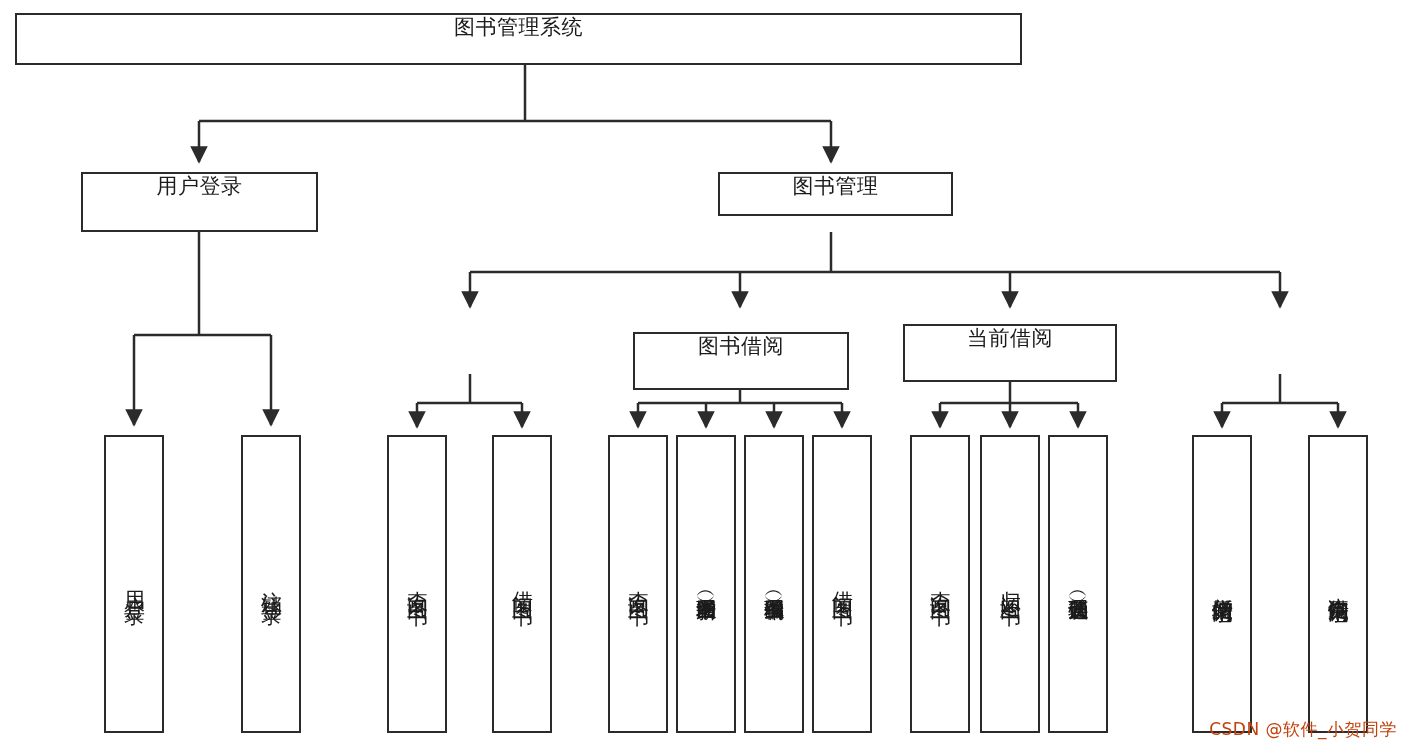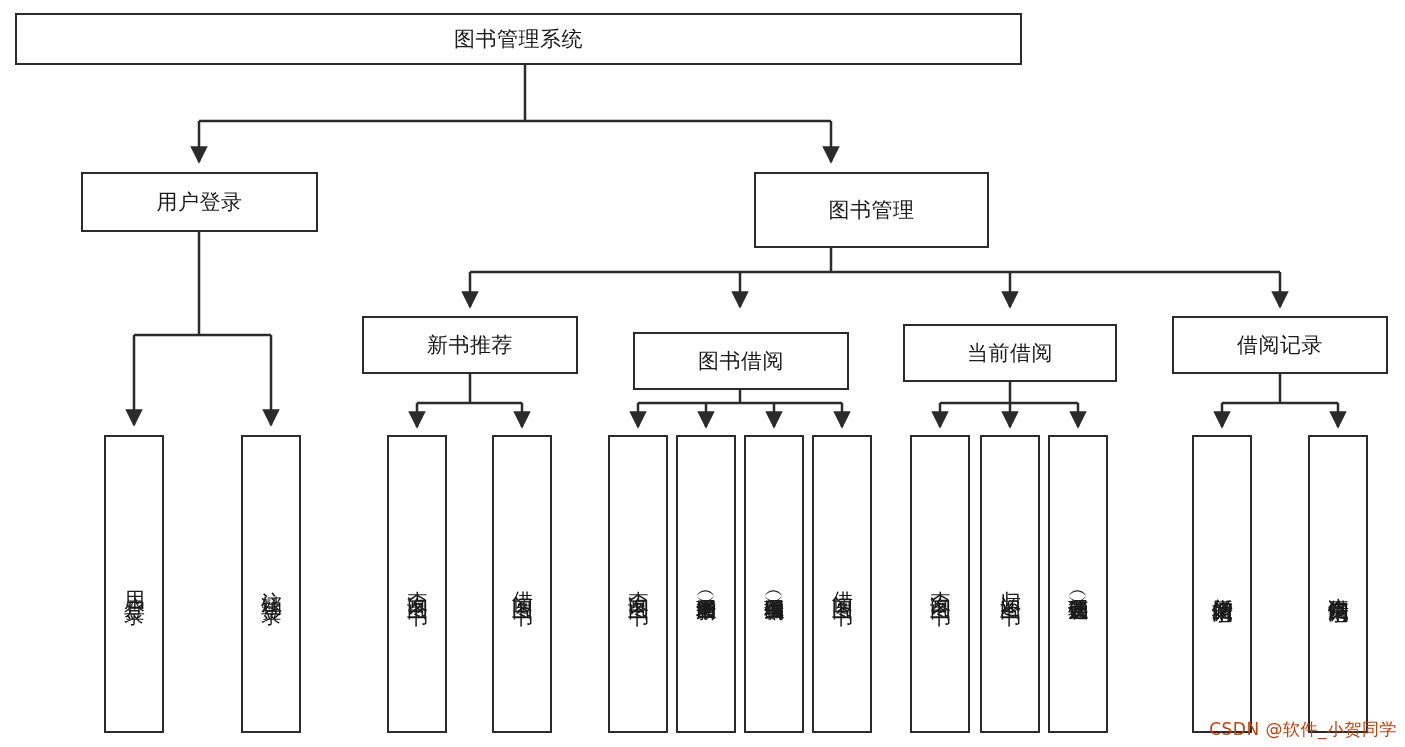--- a/index.html
+++ b/index.html
@@ -25,21 +25,20 @@
     top: 0;
     width: 1405px;
     height: 747px;
   }
   .node {
     position: absolute;
     box-sizing: border-box;
     background: #ffffff;
     border: 2.5px solid #2b2b2b;
     display: flex;
-    align-items: center;
     justify-content: center;
     z-index: 2;
   }
   .node-label {
     color: #1b1b1b;
     font-size: 21px;
     line-height: 1.18;
     letter-spacing: 0.5px;
     white-space: nowrap;
   }
@@ -131,39 +130,33 @@
   </svg>
 
   <div class="node" style="left:15px; top:13px; width:1007px; height:52px;">
     <span class="node-label">图书管理系统</span>
   </div>
 
   <div class="node" style="left:81px; top:172px; width:237px; height:60px;">
     <span class="node-label">用户登录</span>
   </div>
 
-  <div class="node" style="left:754px; top:172px; width:235px; height:76px;">
+  <div class="node" style="left:718px; top:172px; width:235px; height:44px;">
     <span class="node-label">图书管理</span>
   </div>
 
-  <div class="node" style="left:362px; top:316px; width:216px; height:58px;">
-    <span class="node-label">新书推荐</span>
-  </div>
 
   <div class="node" style="left:633px; top:332px; width:216px; height:58px;">
     <span class="node-label">图书借阅</span>
   </div>
 
   <div class="node" style="left:903px; top:324px; width:214px; height:58px;">
     <span class="node-label">当前借阅</span>
   </div>
 
-  <div class="node" style="left:1172px; top:316px; width:216px; height:58px;">
-    <span class="node-label">借阅记录</span>
-  </div>
 
   <div class="node vertical" style="left:104px; top:435px; width:60px; height:298px;">
     <span class="node-label">用户登录</span>
   </div>
 
   <div class="node vertical" style="left:241px; top:435px; width:60px; height:298px;">
     <span class="node-label">注销登录</span>
   </div>
 
   <div class="node vertical" style="left:387px; top:435px; width:60px; height:298px;">

